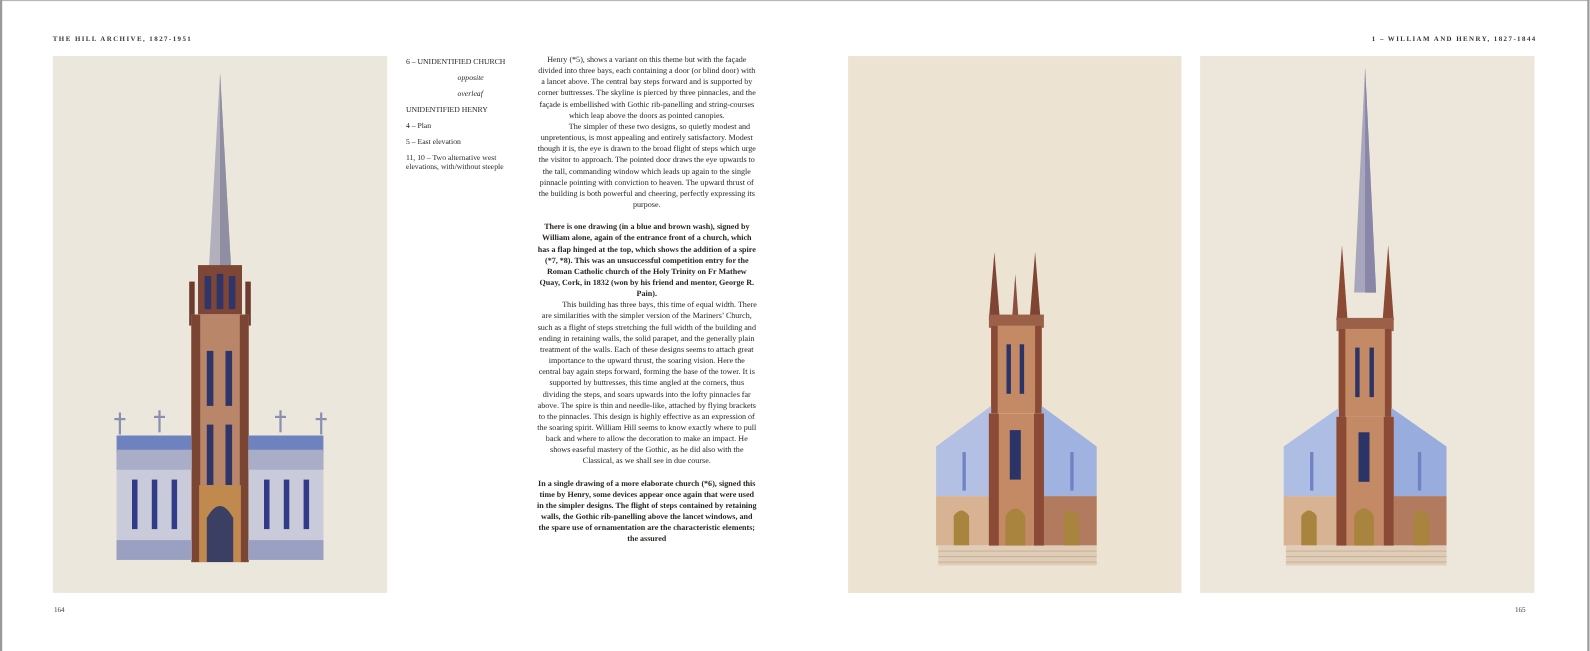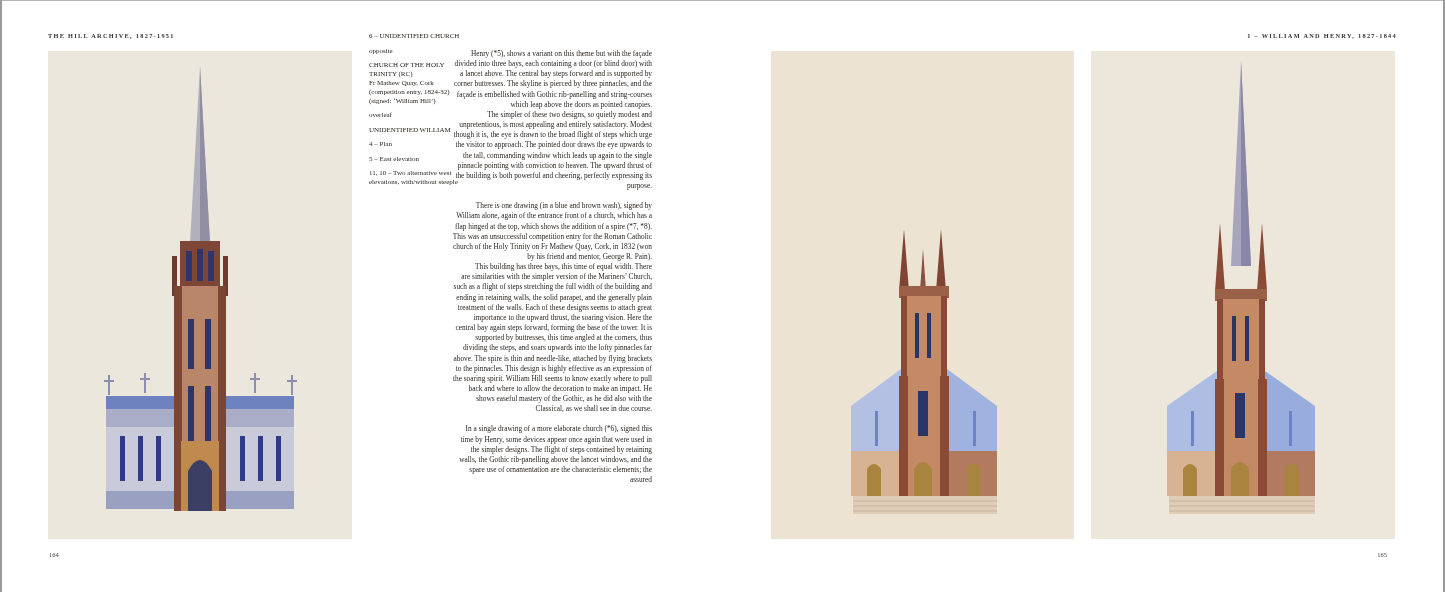--- a/index.html
+++ b/index.html
@@ -12,27 +12,27 @@
   .run-l{left:48px;}
   .run-r{right:48px;}
   .folio{position:absolute;top:551px;font-size:6.5px;color:#444;}
   .folio-l{left:49px;}
   .folio-r{right:58px;}
   .plate{position:absolute;overflow:hidden;}
   .plate svg{display:block;width:100%;height:100%;}
   #plate1{left:48px;top:51px;width:304px;height:488px;background:#ebe7dc;}
   #plate2{left:771px;top:51px;width:303px;height:488px;background:#ece3d3;}
   #plate3{left:1091px;top:51px;width:304px;height:488px;background:#ece7da;}
-  .captions{position:absolute;left:369px;top:32px;width:92px;font-size:7px;line-height:8.9px;color:#2a2622;}
+  .captions{position:absolute;left:369px;top:52px;width:92px;font-size:7px;line-height:8.9px;color:#2a2622;}
   .captions p{margin:0 0 5.6px 0;}
-  .captions .it{}
-  .body{position:absolute;left:452px;top:49px;width:200px;font-size:7.35px;line-height:10.15px;color:#2a2622;text-align:right;}
+  .captions .it{font-style:italic;margin-left:47px;}
+  .body{position:absolute;left:488px;top:49px;width:200px;font-size:7.35px;line-height:10.15px;color:#2a2622;text-align:center;}
   .body p{margin:0;}
   .body p.ind{text-indent:23px;}
-  .body p.gap{margin-top:10px;}
+  .body p.gap{margin-top:10px;font-weight:bold;}
 </style>
 </head>
 <body>
 
 <div class="frame-t"></div>
 <div class="frame-l"></div>
 <div class="frame-r"></div>
 
 <div class="running run-l">THE HILL ARCHIVE, 1827-1951</div>
 <div class="running run-r">1 – WILLIAM AND HENRY, 1827-1844</div>
@@ -83,28 +83,22 @@
   <rect x="60" y="324" width="2" height="20" fill="#8a8fb0"></rect>
       <rect x="56" y="329" width="10" height="2" fill="#8a8fb0"></rect>
   <rect x="243" y="324" width="2" height="20" fill="#8a8fb0"></rect>
       <rect x="239" y="329" width="10" height="2" fill="#8a8fb0"></rect>
 </svg>
 </div>
 
 <div class="captions">
   <p>6 – UNIDENTIFIED CHURCH</p>
   <p class="it">opposite</p>
-  <p>
-    <span>CHURCH OF THE HOLY TRINITY (RC)</span><br>
-    <span>Fr Mathew Quay, Cork</span><br>
-    <span>(competition entry, 1824-32)</span><br>
-    <span>(signed: ‘William Hill’)</span>
-  </p>
   <p class="it">overleaf</p>
-  <p>UNIDENTIFIED WILLIAM</p>
+  <p>UNIDENTIFIED HENRY</p>
   <p>4 – Plan</p>
   <p>5 – East elevation</p>
   <p>11, 10 – Two alternative west elevations, with/without steeple</p>
 </div>
 
 <div class="body">
   <p>Henry (*5), shows a variant on this theme but with the façade divided into three bays, each containing a door (or blind door) with a lancet above. The central bay steps forward and is supported by corner buttresses. The skyline is pierced by three pinnacles, and the façade is embellished with Gothic rib-panelling and string-courses which leap above the doors as pointed canopies.</p>
   <p class="ind">The simpler of these two designs, so quietly modest and unpretentious, is most appealing and entirely satisfactory. Modest though it is, the eye is drawn to the broad flight of steps which urge the visitor to approach. The pointed door draws the eye upwards to the tall, commanding window which leads up again to the single pinnacle pointing with conviction to heaven. The upward thrust of the building is both powerful and cheering, perfectly expressing its purpose.</p>
   <p class="gap">There is one drawing (in a blue and brown wash), signed by William alone, again of the entrance front of a church, which has a flap hinged at the top, which shows the addition of a spire (*7, *8). This was an unsuccessful competition entry for the Roman Catholic church of the Holy Trinity on Fr Mathew Quay, Cork, in 1832 (won by his friend and mentor, George R. Pain).</p>
   <p class="ind">This building has three bays, this time of equal width. There are similarities with the simpler version of the Mariners’ Church, such as a flight of steps stretching the full width of the building and ending in retaining walls, the solid parapet, and the generally plain treatment of the walls. Each of these designs seems to attach great importance to the upward thrust, the soaring vision. Here the central bay again steps forward, forming the base of the tower. It is supported by buttresses, this time angled at the corners, thus dividing the steps, and soars upwards into the lofty pinnacles far above. The spire is thin and needle-like, attached by flying brackets to the pinnacles. This design is highly effective as an expression of the soaring spirit. William Hill seems to know exactly where to pull back and where to allow the decoration to make an impact. He shows easeful mastery of the Gothic, as he did also with the Classical, as we shall see in due course.</p>

